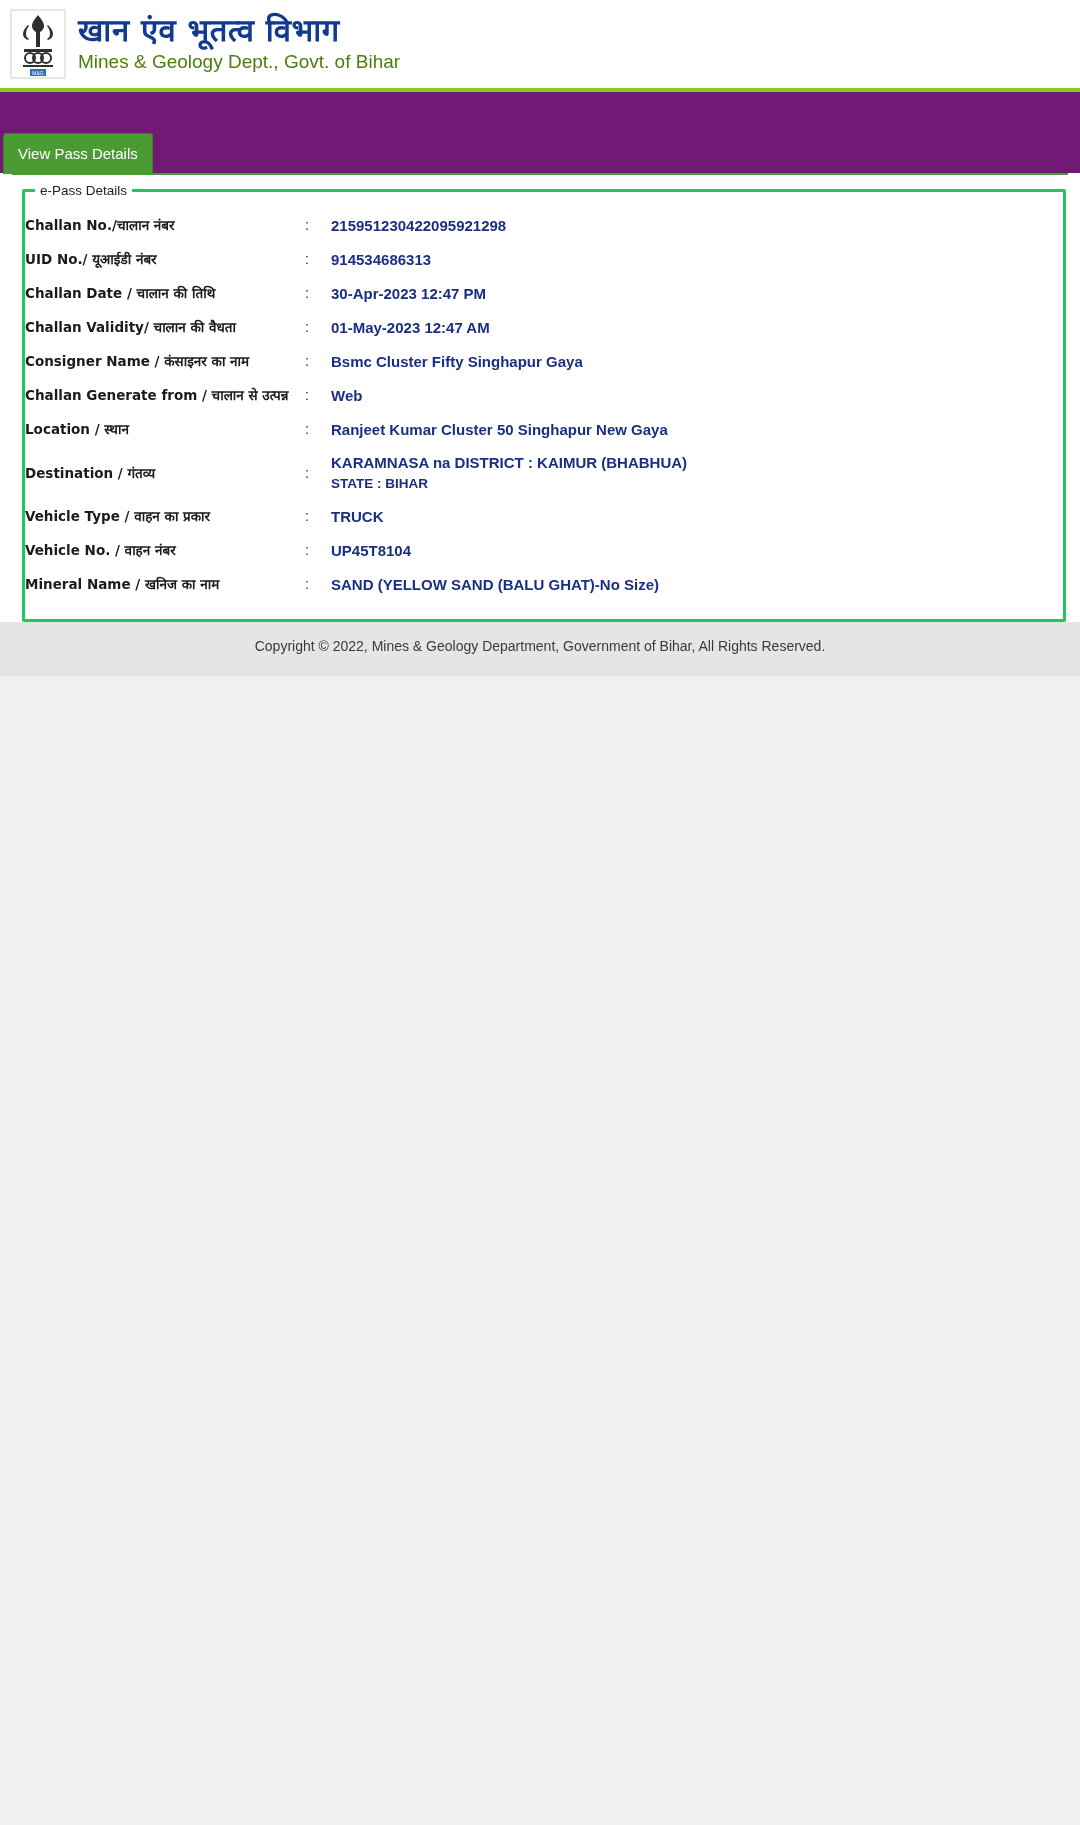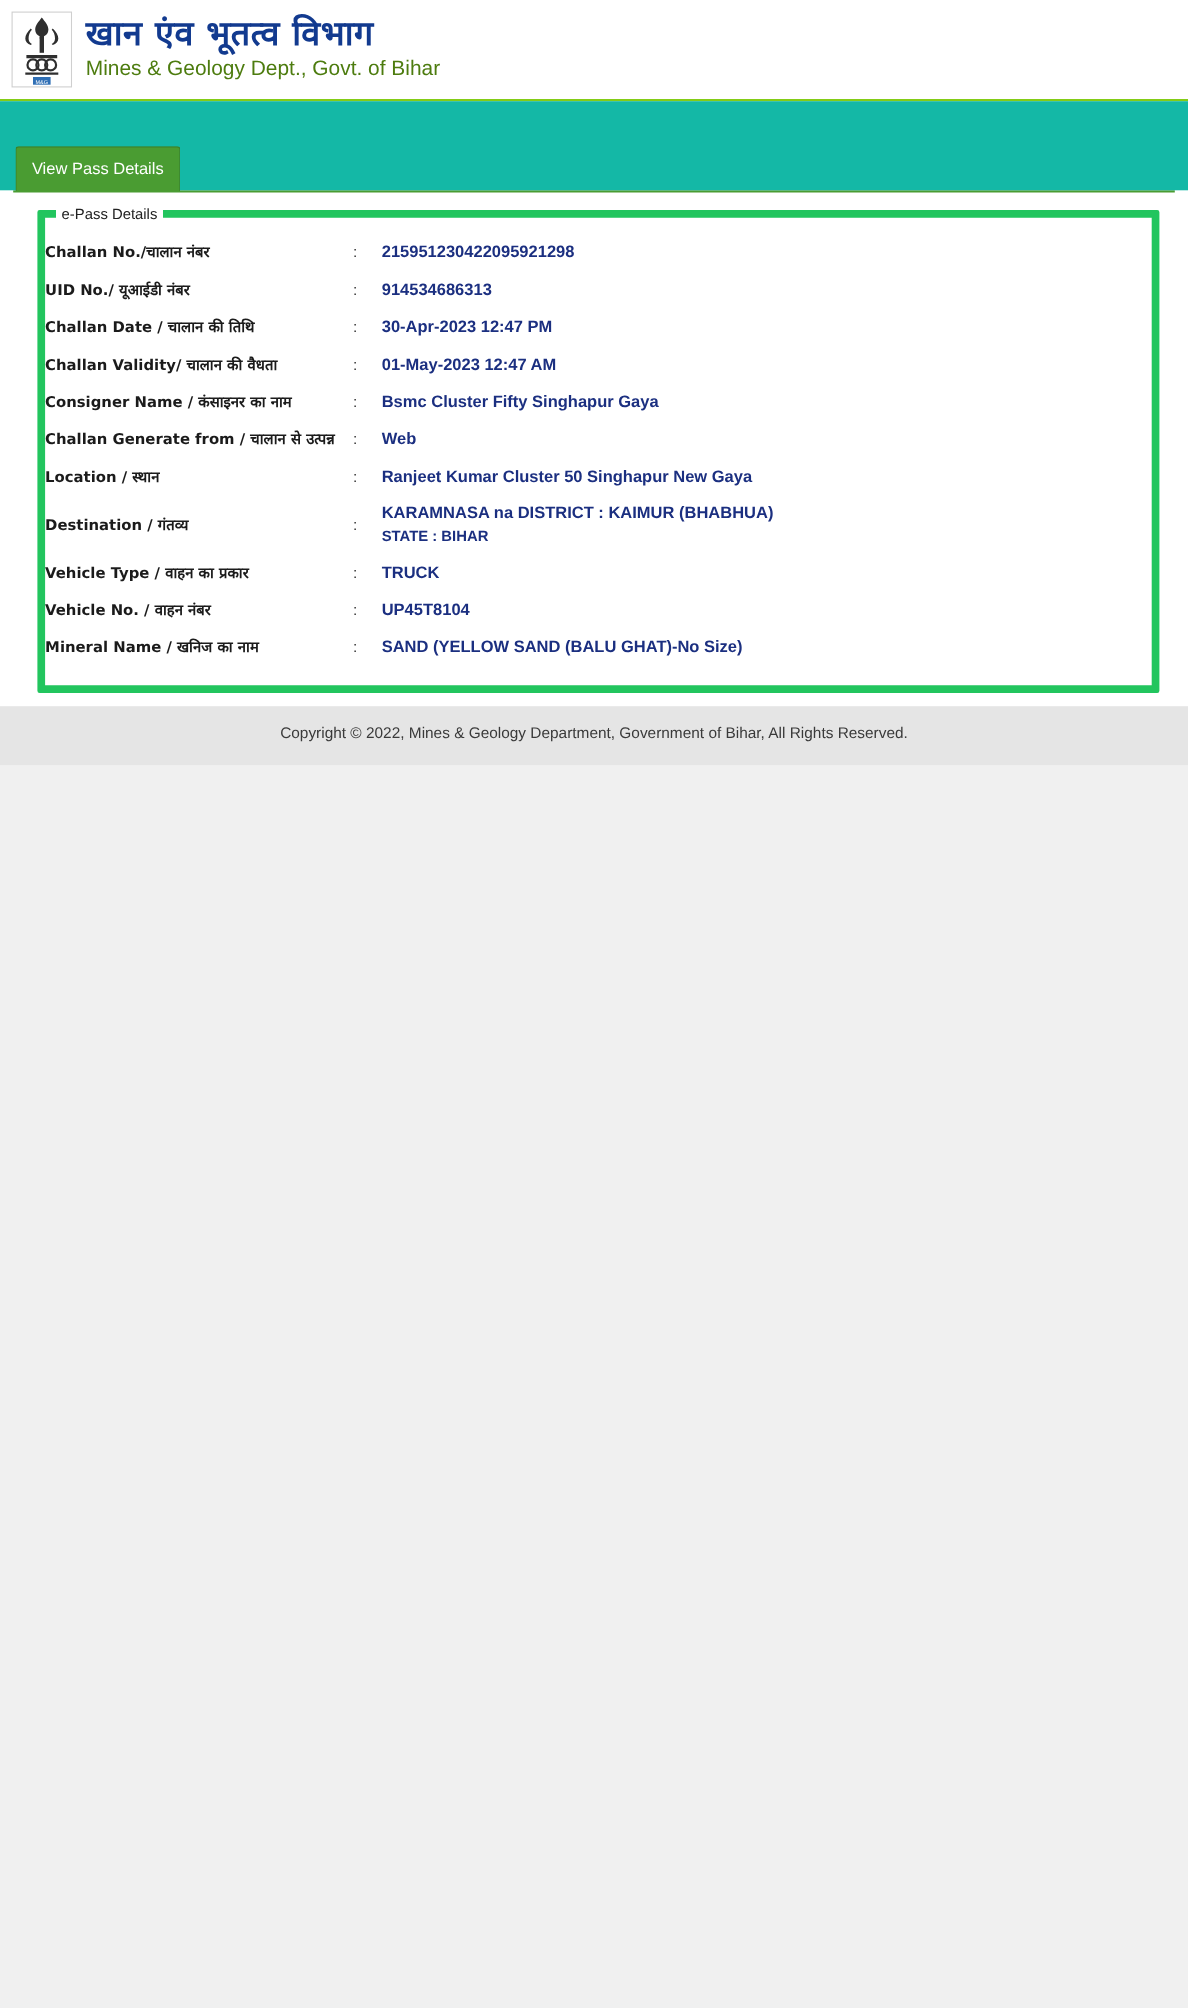--- a/index.html
+++ b/index.html
@@ -18,21 +18,21 @@
     width: 1080px;
     background: #ffffff;
   }
 
   
   .header {
     display: flex;
     align-items: center;
     padding: 6px 0 6px 10px;
     background: #ffffff;
-    border-bottom: 2px solid #84cc16;
+    border-bottom: 4px solid #84cc16;
     height: 92px;
   }
   .logo {
     width: 56px;
     height: 70px;
     margin-right: 12px;
     flex: none;
     position: relative;
   }
   .logo svg { display: block; }
@@ -52,22 +52,22 @@
   .title-en {
     font-size: 19px;
     color: #4d7c0f;
     line-height: 1.3;
     margin-top: 2px;
   }
 
   
   .tabstrip {
     position: relative;
-    padding: 40px 0 0 14px;
-    background: #14b8a6;
+    padding: 40px 0 0 3px;
+    background: #701a75;
   }
   .tab {
     display: inline-block;
     background: #4a9c32;
     color: #ffffff;
     font-size: 15px;
     padding: 11px 14px 12px 14px;
     border: 1px solid #3c8129;
     border-bottom: none;
     border-radius: 3px 3px 0 0;
@@ -80,23 +80,23 @@
     background: #4a9c32;
     margin: 0 12px 0 12px;
   }
 
   
   .fieldset-wrap {
     margin: 8px 14px 0 22px;
     padding: 0;
   }
   fieldset.epass {
-    border: 7px solid #22c55e;
+    border: 3px solid #22c55e;
     border-radius: 2px;
-    margin: 12px;
+    margin: 0;
     padding: 6px 0 18px 0;
   }
   fieldset.epass > legend {
     font-size: 13.5px;
     color: #222;
     margin-left: 10px;
     padding: 0 5px;
   }
 
   table.details {

